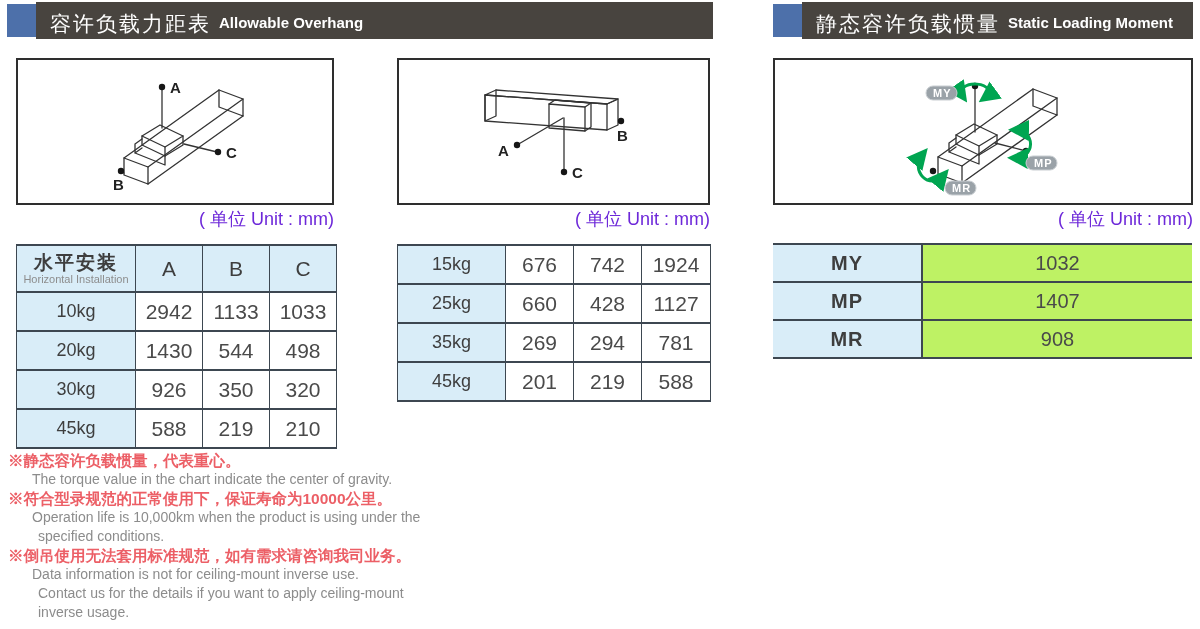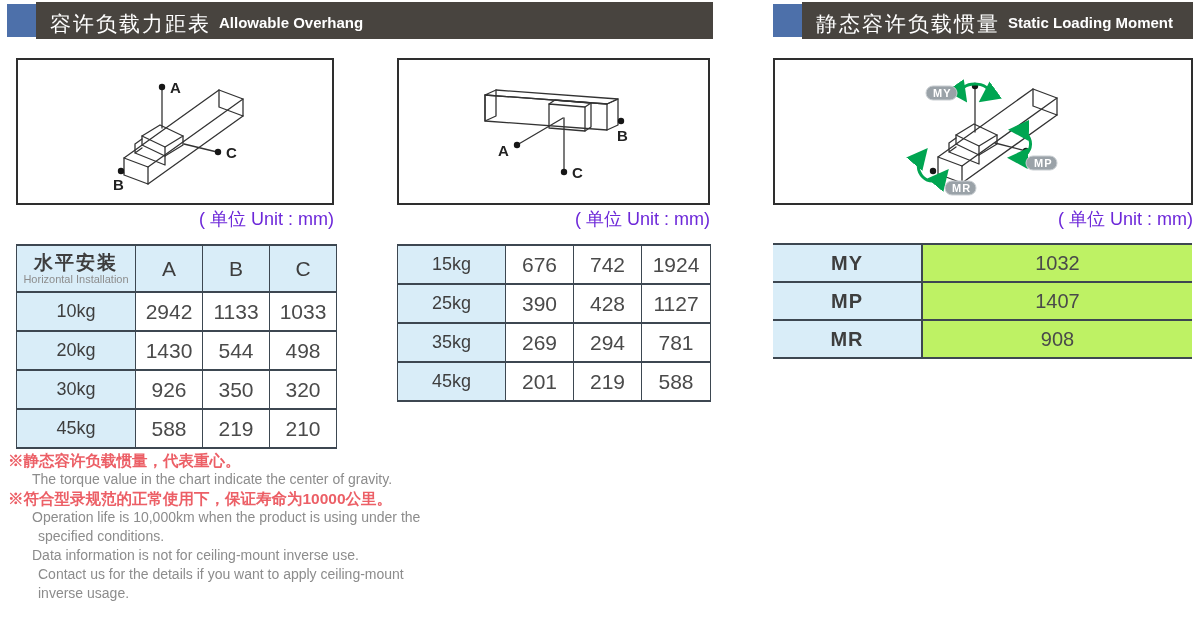--- a/index.html
+++ b/index.html
@@ -219,21 +219,21 @@
       </colgroup>
     <tbody>
     <tr class="drow">
       <td class="lab kg">15kg</td>
       <td class="num">676</td>
       <td class="num">742</td>
       <td class="num">1924</td>
     </tr>
     <tr class="drow">
       <td class="lab kg">25kg</td>
-      <td class="num">390</td>
+      <td class="num">660</td>
       <td class="num">428</td>
       <td class="num">1127</td>
     </tr>
     <tr class="drow">
       <td class="lab kg">35kg</td>
       <td class="num">269</td>
       <td class="num">294</td>
       <td class="num">781</td>
     </tr>
     <tr class="drow">
@@ -265,18 +265,19 @@
     </tr>
   </tbody>
     </table>
 
   <div class="notes">
     <div class="nzh">※静态容许负载惯量，代表重心。</div>
     <div class="nen">The torque value in the chart indicate the center of gravity.</div>
     <div class="nzh">※符合型录规范的正常使用下，保证寿命为10000公里。</div>
     <div class="nen">Operation life is 10,000km when the product is using under the</div>
     <div class="nen cont">specified conditions.</div>
+    <div class="nzh">※倒吊使用无法套用标准规范，如有需求请咨询我司业务。</div>
     <div class="nen">Data information is not for ceiling-mount inverse use.</div>
     <div class="nen cont">Contact us for the details if you want to apply ceiling-mount</div>
     <div class="nen cont">inverse usage.</div>
   </div>
 
 </div>
 
 </body></html>

